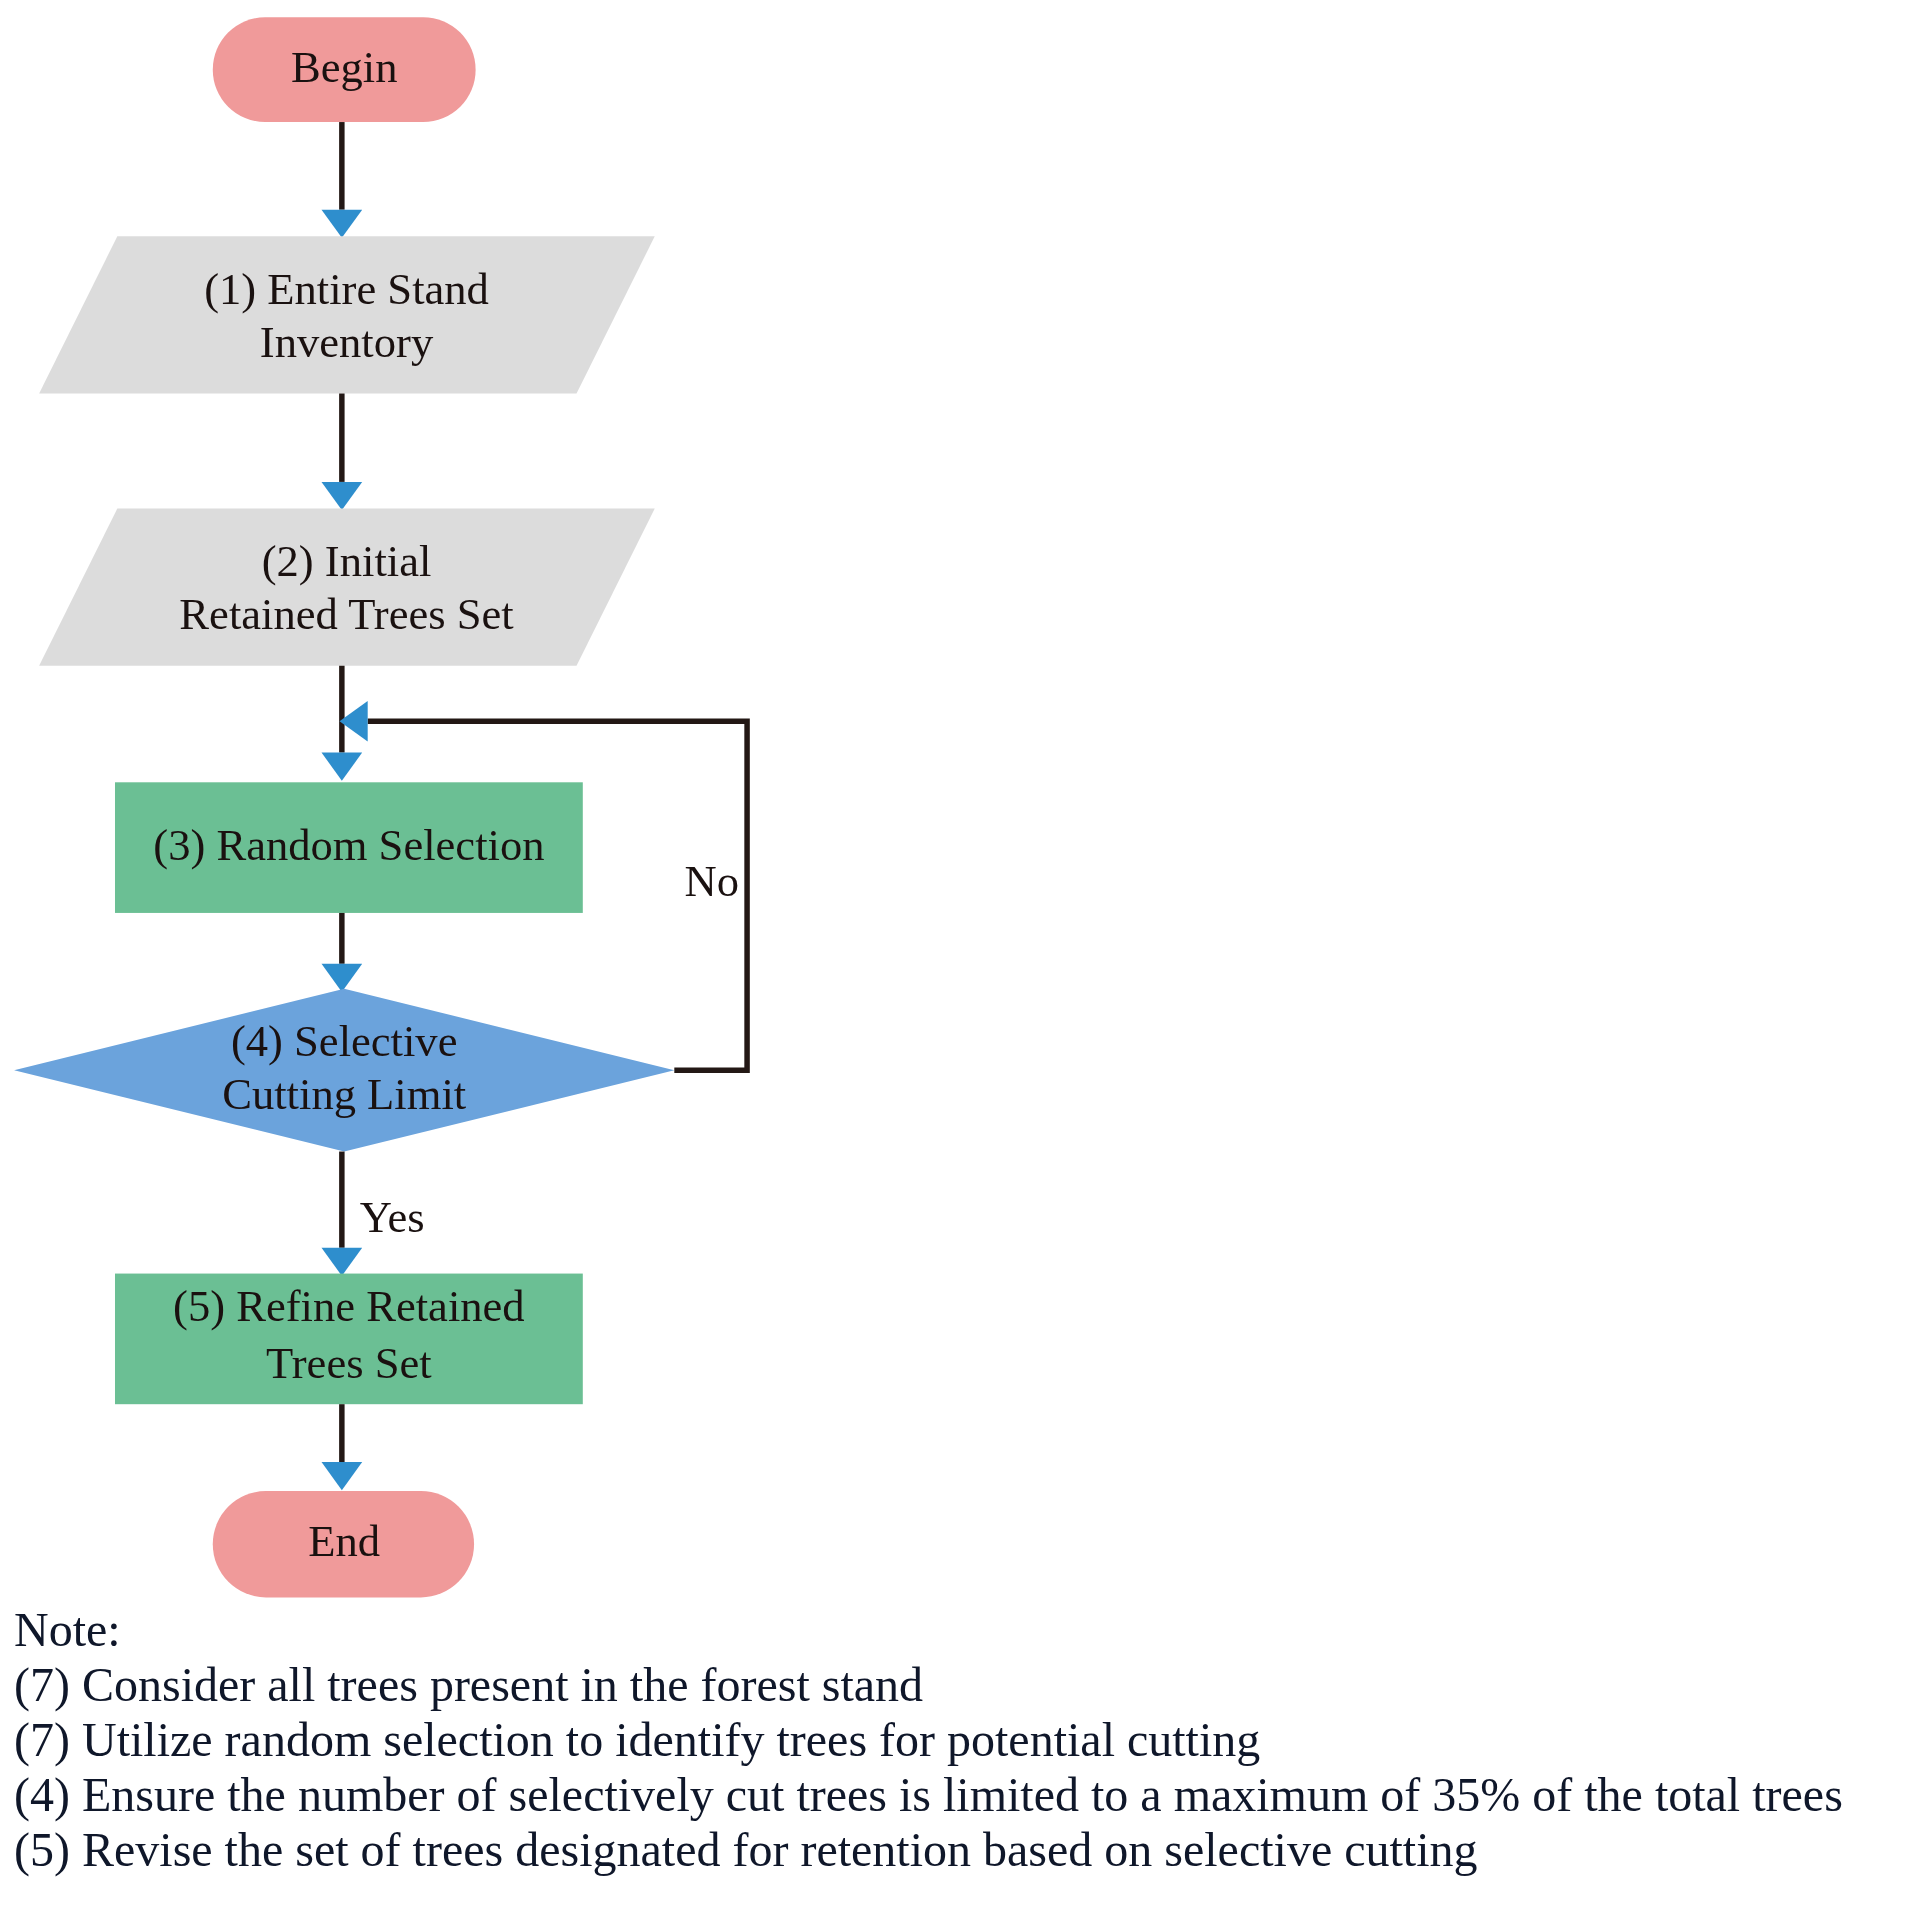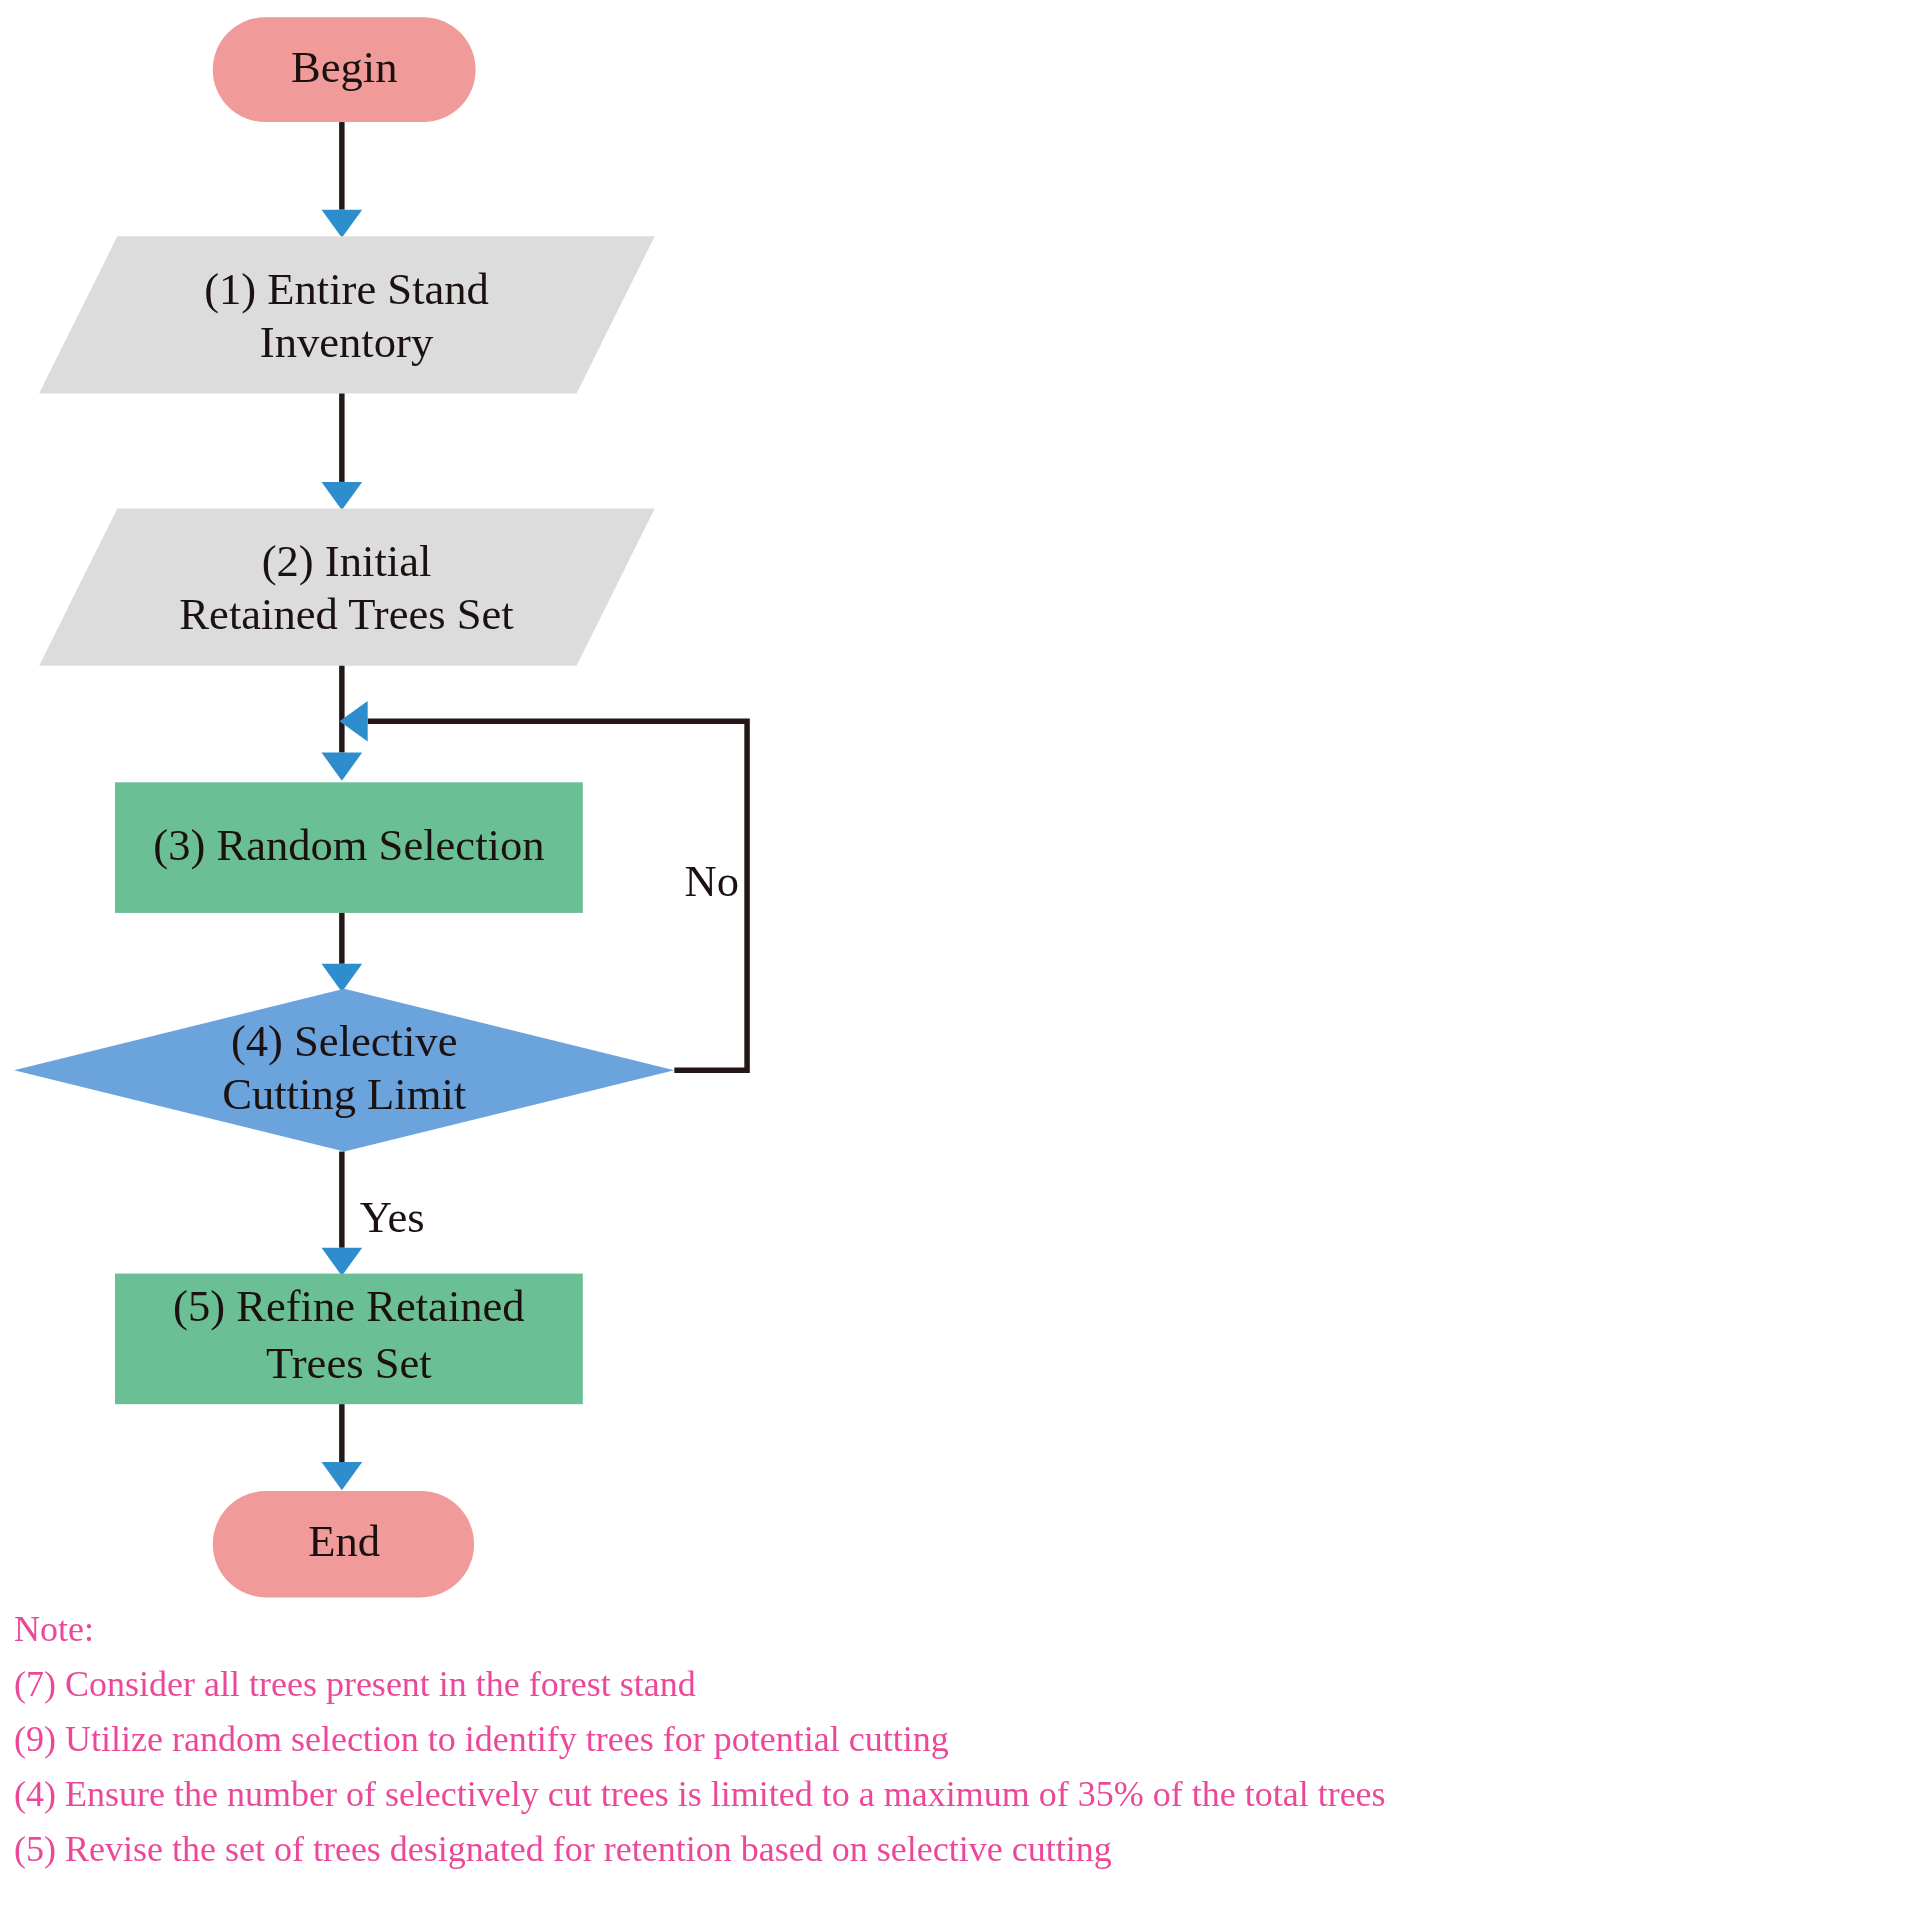--- a/index.html
+++ b/index.html
@@ -40,23 +40,23 @@
     font-size: 57px;
   }
   .notes {
     position: absolute;
     left: 14px;
     top: 1602px;
     width: 1893px;
   }
   .notes .note-line {
     font-family: "Liberation Serif", serif;
-    font-size: 36px;
+    font-size: 48px;
     line-height: 55px;
-    color: #ec4899;
+    color: #0f172a;
     white-space: nowrap;
   }
   .lnk { stroke: #231815; stroke-width: 7; fill: none; }
   .arrowhead { fill: #2e8ecd; }
 </style>
 </head>
 <body>
 
 <div id="canvas">
 
@@ -136,19 +136,19 @@
     <g>
       <rect x="272" y="1906" width="334" height="136" rx="68" ry="68" fill="#f09a9a" stroke="none"></rect>
       <text class="node-text t-terminal" x="440" y="1976">End</text>
     </g>
 
   </svg>
 
   <div class="notes">
     <div class="note-line">Note:</div>
     <div class="note-line">(7) Consider all trees present in the forest stand</div>
-    <div class="note-line">(9) Utilize random selection to identify trees for potential cutting</div>
+    <div class="note-line">(7) Utilize random selection to identify trees for potential cutting</div>
     <div class="note-line">(4) Ensure the number of selectively cut trees is limited to a maximum of 35% of the total trees</div>
     <div class="note-line">(5) Revise the set of trees designated for retention based on selective cutting</div>
   </div>
 
 </div>
 
 
 </body></html>

